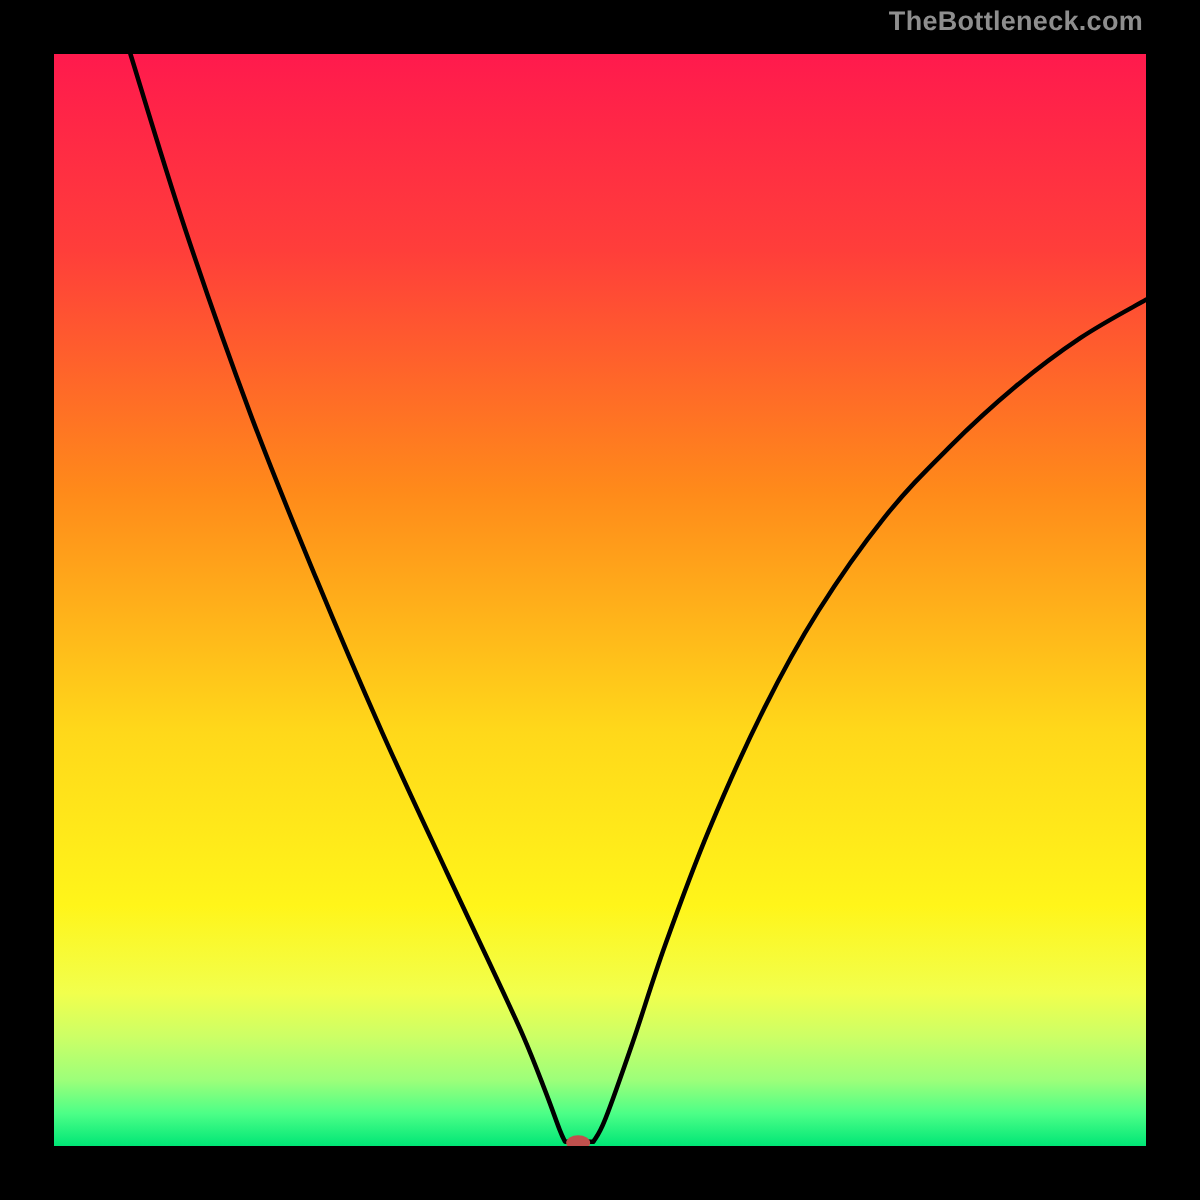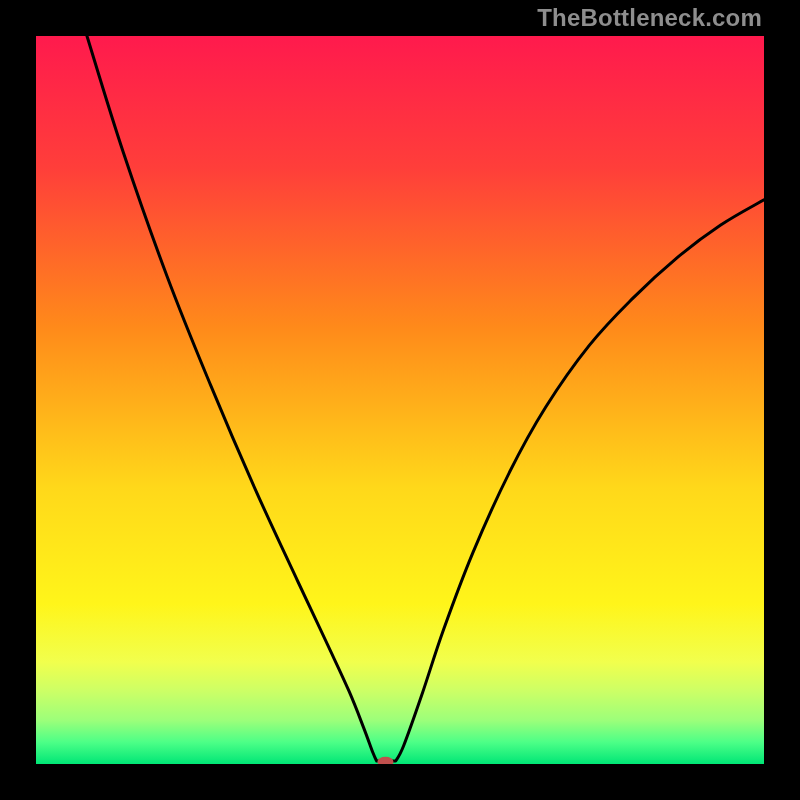--- a/index.html
+++ b/index.html
@@ -30,21 +30,21 @@
     left: 0;
     top: 0;
     width: 728px;
     height: 728px;
   }
   .watermark {
     position: absolute;
     top: 4px;
     right: 38px;
     font-family: Arial, Helvetica, sans-serif;
-    font-size: 24px;
+    font-size: 18px;
     font-weight: 600;
     color: #8e8e8e;
     letter-spacing: 0.2px;
     user-select: none;
   }
 </style>
 </head>
 <body>
 
 <div class="watermark">TheBottleneck.com</div>

